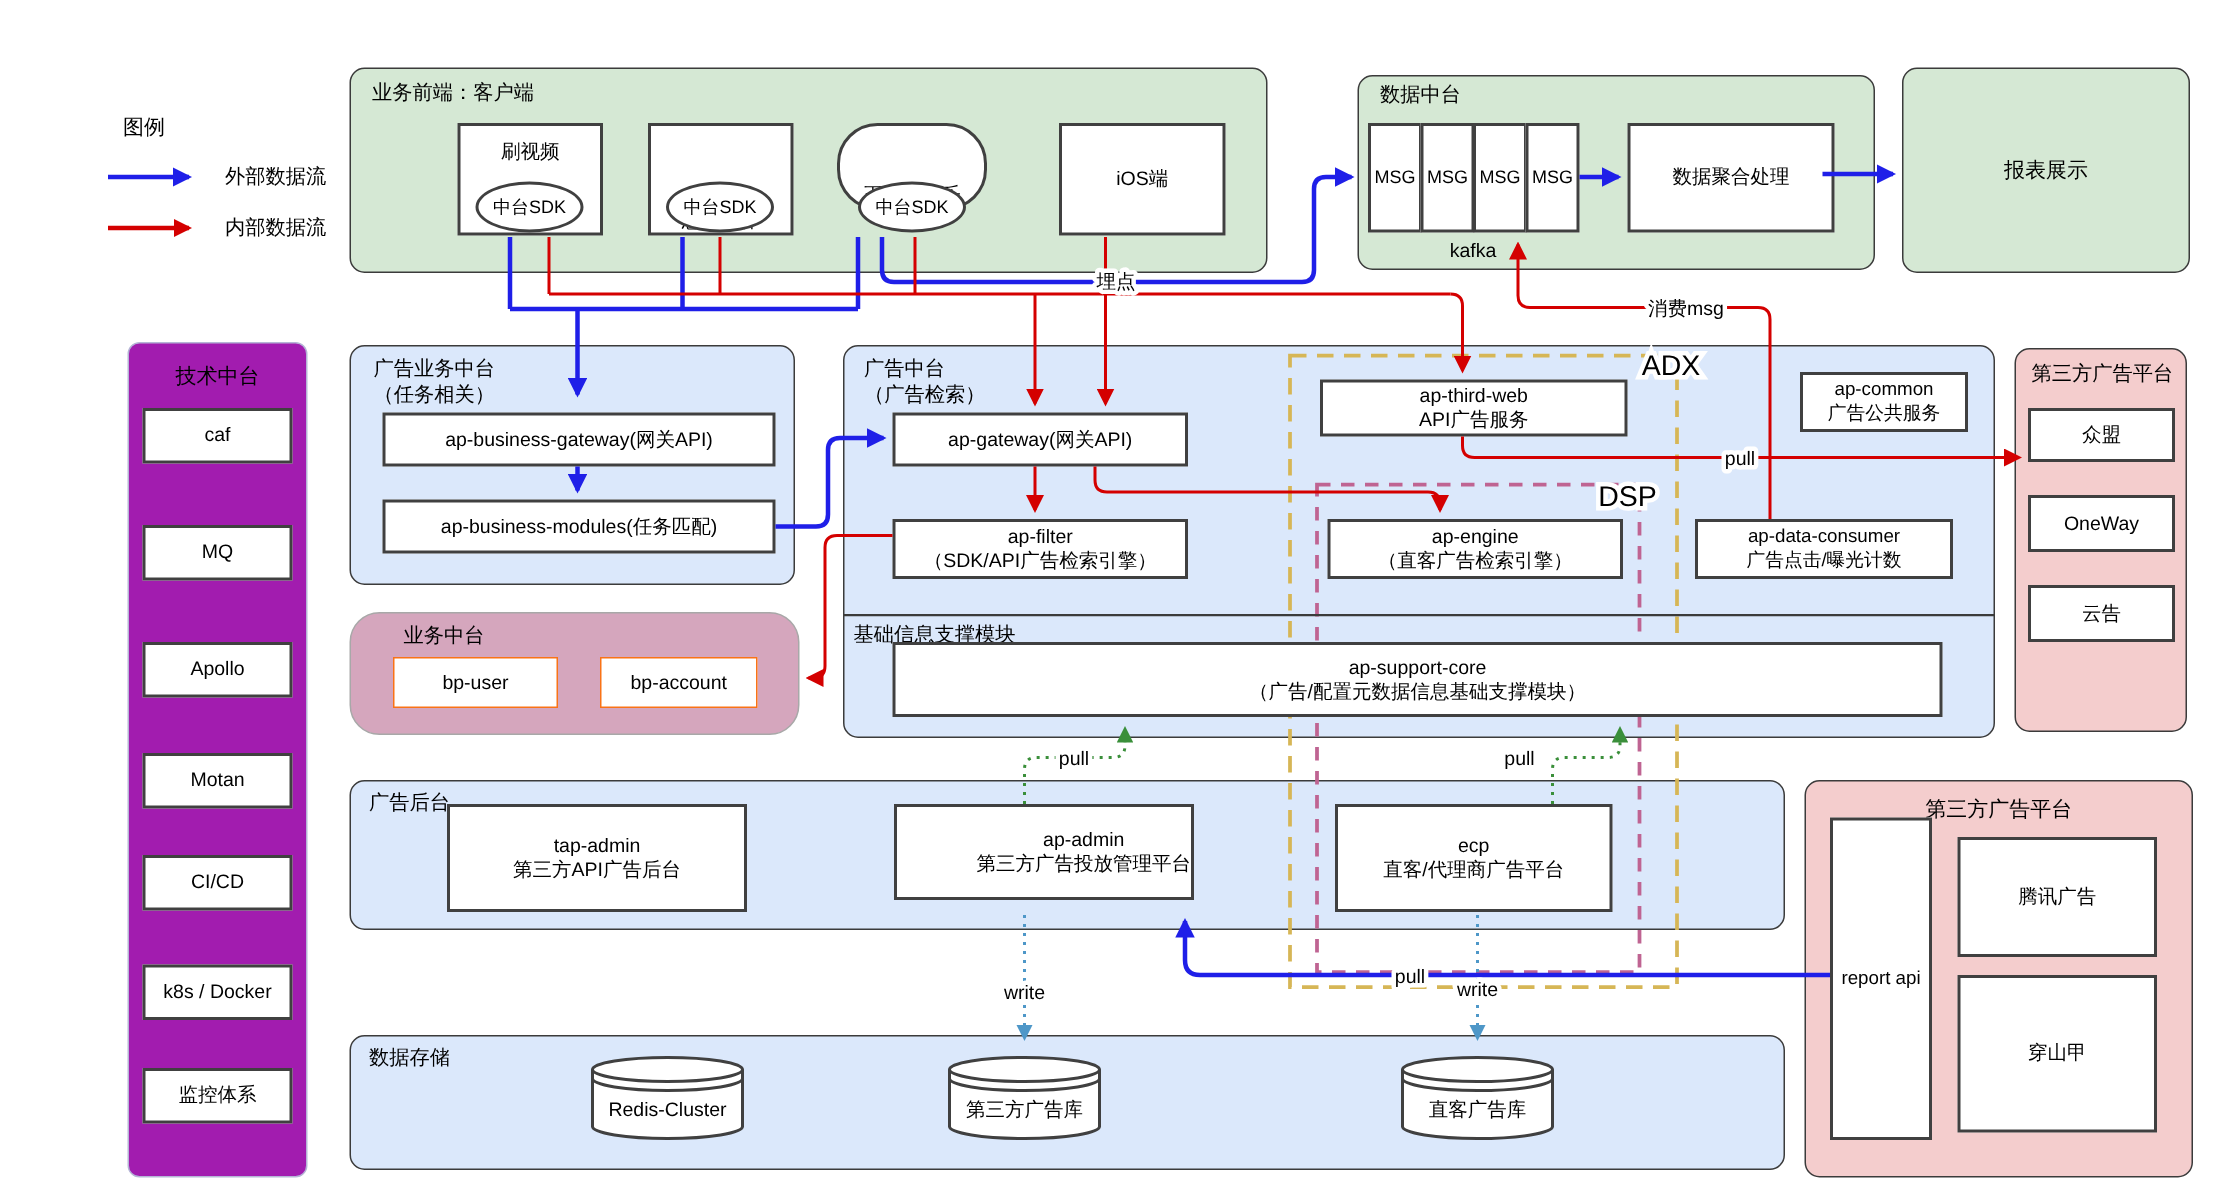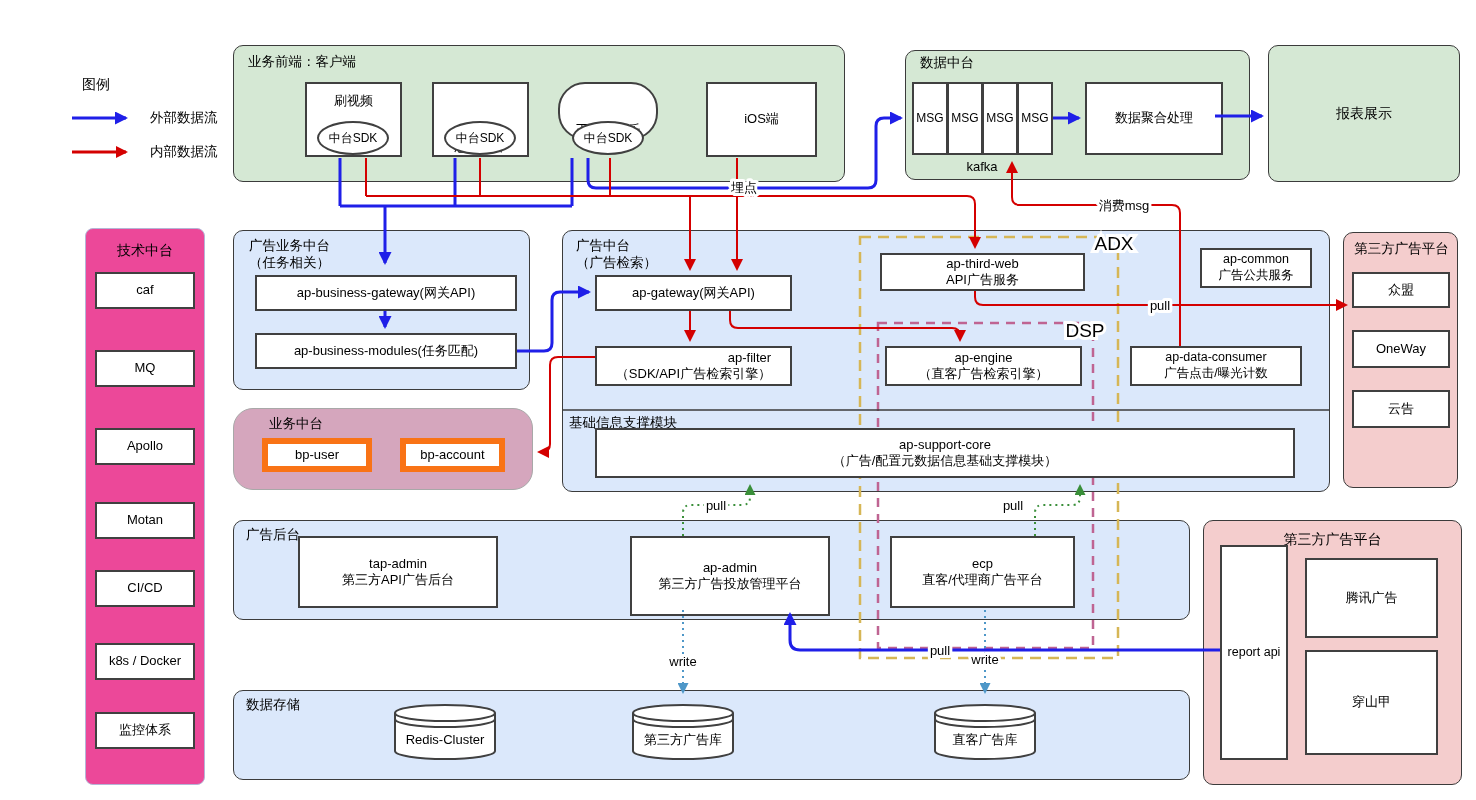--- a/index.html
+++ b/index.html
@@ -11,22 +11,22 @@
   .ctr-title{position:absolute;font-size:13.5px;white-space:pre-line;line-height:1.25;}
   .box{position:absolute;background:#fff;border:2px solid #404040;box-sizing:border-box;
        display:flex;align-items:center;justify-content:center;text-align:center;
        font-size:13px;line-height:1.25;white-space:pre-line;}
   .oval{position:absolute;background:#fff;border:2px solid #404040;border-radius:50%;
         box-sizing:border-box;display:flex;align-items:center;justify-content:center;font-size:12px;}
   .green{background:#d5e8d4;}
   .blue{background:#dbe8fb;}
   .pinklight{background:#f4cdcd;}
   .mauve{background:#d5a6bd;border-color:#a8a8a8;}
-  .yellow{background:#ec4899;border-color:#b5b5d6;border-radius:8px;}
-  .lite{border:6px solid #f97316;}
+  .yellow{background:#a21caf;border-color:#b5b5d6;border-radius:8px;}
+  .lite{border:1px solid #f97316;}
   text{font-family:"Liberation Sans","DejaVu Sans",sans-serif;}
   .lbl{font-size:13px;fill:#000;paint-order:stroke;stroke:#ffffff;stroke-width:6px;
        stroke-linejoin:round;text-anchor:middle;}
   .zone{font-size:19px;fill:#000;paint-order:stroke;stroke:#fff;stroke-width:6px;text-anchor:middle;}
   .cyl-lbl{font-size:13px;fill:#000;text-anchor:middle;}
 </style>
 </head>
 <body>
 
 <div id="canvas">
@@ -117,39 +117,39 @@
     <div class="box" style="left:95px;top:428px;width:100px;height:37px;"><span>Apollo</span></div>
     <div class="box" style="left:95px;top:502px;width:100px;height:37px;"><span>Motan</span></div>
     <div class="box" style="left:95px;top:570px;width:100px;height:37px;"><span>CI/CD</span></div>
     <div class="box" style="left:95px;top:643px;width:100px;height:37px;"><span>k8s / Docker</span></div>
     <div class="box" style="left:95px;top:712px;width:100px;height:37px;"><span>监控体系</span></div>
 
     <div class="box" style="left:255px;top:333px;width:262px;height:36px;"><span>ap-business-modules(任务匹配)</span></div>
     <div class="box" style="left:255px;top:275px;width:262px;height:36px;"><span>ap-business-gateway(网关API)</span></div>
 
     <div class="box" style="left:595px;top:275px;width:197px;height:36px;"><span>ap-gateway(网关API)</span></div>
-    <div class="box" style="left:595px;top:346px;width:197px;height:40px;text-align:right;"><span>ap-filter
+    <div class="box" style="left:595px;top:346px;width:197px;height:40px;"><span>ap-filter
 （SDK/API广告检索引擎）</span></div>
     <div class="box" style="left:880px;top:253px;width:205px;height:38px;"><span>ap-third-web
 API广告服务</span></div>
     <div class="box" style="left:1200px;top:248px;width:112px;height:40px;font-size:12.5px;"><span>ap-common
 广告公共服务</span></div>
     <div class="box" style="left:885px;top:346px;width:197px;height:40px;"><span>ap-engine
 （直客广告检索引擎）</span></div>
     <div class="box" style="left:1130px;top:346px;width:172px;height:40px;font-size:12.5px;"><span>ap-data-consumer
 广告点击/曝光计数</span></div>
     <div class="box" style="left:595px;top:428px;width:700px;height:50px;"><span>ap-support-core
 （广告/配置元数据信息基础支撑模块）</span></div>
 
     <div class="box lite" style="left:262px;top:438px;width:110px;height:34px;"><span>bp-user</span></div>
     <div class="box lite" style="left:400px;top:438px;width:105px;height:34px;"><span>bp-account</span></div>
 
     <div class="box" style="left:298px;top:536px;width:200px;height:72px;"><span>tap-admin
 第三方API广告后台</span></div>
-    <div class="box" style="left:630px;top:536px;width:200px;height:80px;"><span>ap-admin
+    <div class="box" style="left:596px;top:536px;width:200px;height:64px;justify-content:flex-end;"><span>ap-admin
 第三方广告投放管理平台</span></div>
     <div class="box" style="left:890px;top:536px;width:185px;height:72px;"><span>ecp
 直客/代理商广告平台</span></div>
 
     <div class="box" style="left:1352px;top:272px;width:98px;height:36px;"><span>众盟</span></div>
     <div class="box" style="left:1352px;top:330px;width:98px;height:38px;"><span>OneWay</span></div>
     <div class="box" style="left:1352px;top:390px;width:98px;height:38px;"><span>云告</span></div>
 
     <div class="box" style="left:1220px;top:545px;width:68px;height:215px;font-size:12.5px;"><span>report api</span></div>
     <div class="box" style="left:1305px;top:558px;width:133px;height:80px;"><span>腾讯广告</span></div>

